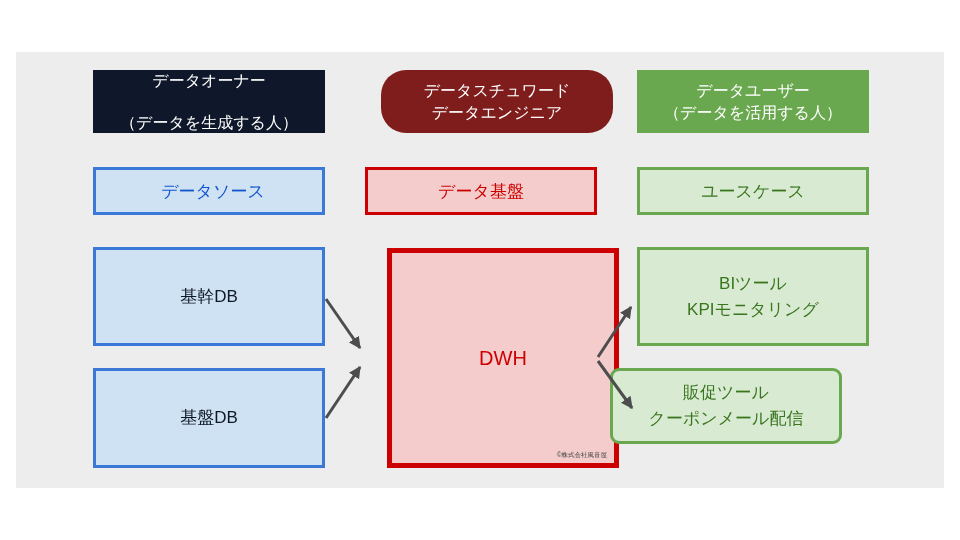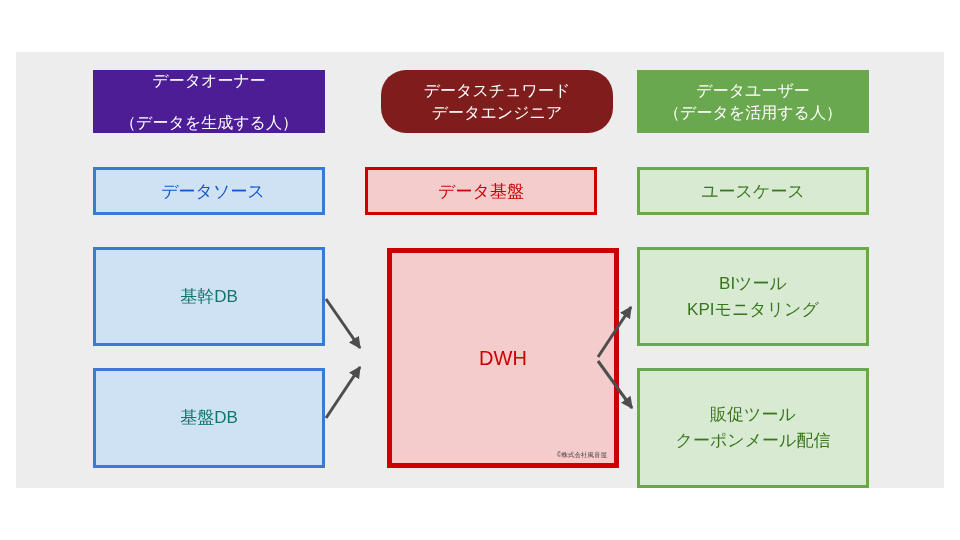--- a/index.html
+++ b/index.html
@@ -9,36 +9,36 @@
   }
   .canvas{position:relative;width:960px;height:540px;background:#ffffff;}
   .panel{position:absolute;left:16px;top:52px;width:928px;height:436px;background:#ededed;}
   .box{
     position:absolute;box-sizing:border-box;
     display:flex;flex-direction:column;align-items:center;justify-content:center;
     text-align:center;
   }
   
   .hdr{width:232px;height:63px;color:#ffffff;font-size:16px;line-height:22px;}
-  .hdr-owner{left:93px;top:70px;background:#4c1d95;gap:20px;}
+  .hdr-owner{left:93px;top:70px;background:#0f172a;gap:20px;}
   .hdr-steward{left:381px;top:70px;background:#7f1d1d;border-radius:25px;}
   .hdr-user{left:637px;top:70px;background:#6aa84f;}
   
   .cat{width:232px;height:48px;font-size:17px;}
   .cat-owner{left:93px;top:167px;background:#cfe2f3;border:3px solid #3c78d8;color:#1155cc;padding-left:8px;}
   .cat-steward{left:365px;top:167px;background:#f4cccc;border:3px solid #cc0000;color:#cc0000;}
   .cat-user{left:637px;top:167px;background:#d9ead3;border:3px solid #6aa84f;color:#38761d;}
   
   .node{width:232px;font-size:17px;line-height:26px;}
-  .node-blue{background:#cfe2f3;border:3px solid #3c78d8;color:#0f766e;}
+  .node-blue{background:#cfe2f3;border:3px solid #3c78d8;color:#0f172a;}
   .node-green{background:#d9ead3;border:3px solid #6aa84f;color:#38761d;}
   .src1{left:93px;top:247px;height:99px;}
   .src2{left:93px;top:368px;height:100px;}
   .use1{left:637px;top:247px;height:99px;}
-  .use2{left:637px;top:368px;height:120px;}
+  .use2{left:610px;top:368px;height:76px;border-radius:9px;}
   .dwh{
     left:365px;top:248px;width:232px;height:220px;
     background:#f4cccc;border:5px solid #cc0000;color:#cc0000;font-size:20px;margin-left:22px;
   }
   .credit{
     position:absolute;right:7px;bottom:4px;
     font-size:6.5px;line-height:8px;color:#404040;letter-spacing:0;
   }
   .arrows{position:absolute;left:0;top:0;width:960px;height:540px;pointer-events:none;}
 </style>

